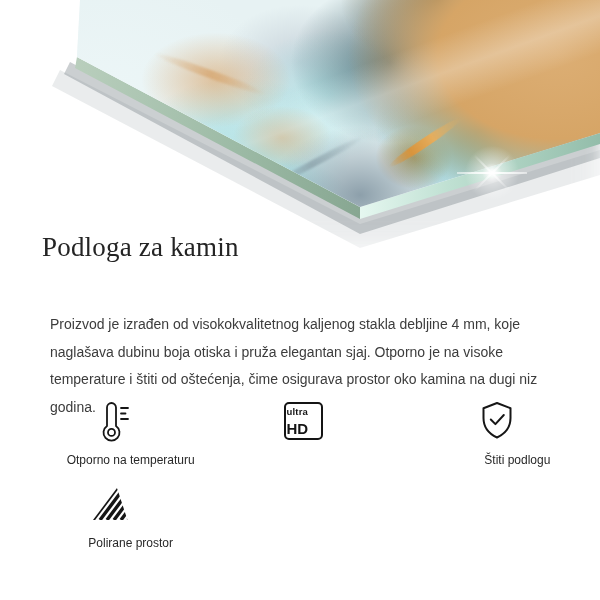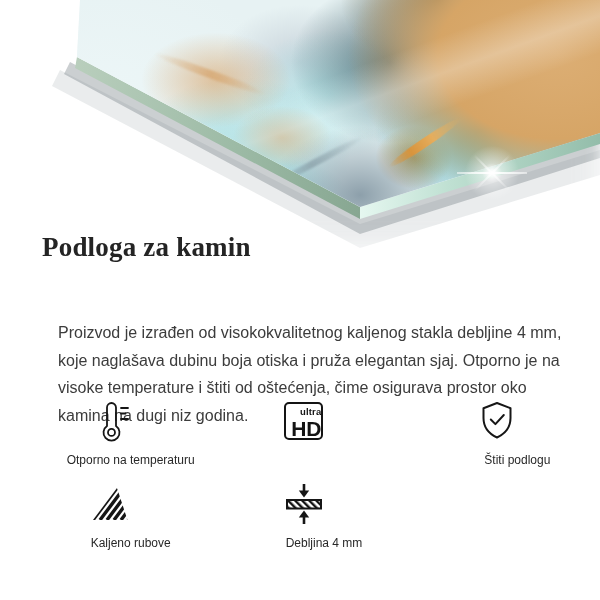--- a/index.html
+++ b/index.html
@@ -61,40 +61,40 @@
     background:radial-gradient(circle at 50% 50%, rgba(255,255,255,1) 0%, rgba(255,255,255,0.9) 7%, rgba(255,255,255,0.45) 20%, rgba(255,255,255,0) 55%);}
   .sparkle span{position:absolute;display:block;background:linear-gradient(90deg,rgba(255,255,255,0),#ffffff 50%,rgba(255,255,255,0));}
   .ray-h{left:0;top:34px;width:70px;height:2px;}
   .ray-v{left:34px;top:0;width:2px;height:70px;transform:rotate(90deg);transform-origin:1px 35px;}
   .ray-d1{left:10px;top:34px;width:50px;height:1.5px;transform:rotate(45deg);opacity:.75;}
   .ray-d2{left:10px;top:34px;width:50px;height:1.5px;transform:rotate(-45deg);opacity:.75;}
 
   
   .title{
     position:absolute;left:42px;top:228px;margin:0;
-    font-family:"Liberation Serif", serif;font-weight:700;
+    font-family:"Liberation Serif", serif;font-weight:400;
     font-size:27px;line-height:38px;color:#242424;letter-spacing:0.2px;
   }
   .desc{
-    position:absolute;left:42px;top:303px;width:524px;margin:16px;
-    font-size:16px;line-height:27.5px;color:#3c3c3c;
+    position:absolute;left:42px;top:303px;width:524px;margin:8px;
+    font-size:14px;line-height:27.5px;color:#3c3c3c;
   }
 
   
   .features{
     position:absolute;left:14px;top:398px;width:580px;
     display:grid;grid-template-columns:repeat(3,1fr);row-gap:14px;
   }
   .feature{display:flex;flex-direction:column;align-items:center;}
   .icon-box{height:46px;display:flex;align-items:center;justify-content:center;}
   .feature .label{margin-top:9px;font-size:12px;color:#282828;margin-left:40px;}
   .uhd{width:35px;height:34px;border:2.5px solid #141414;border-radius:5px;
-    display:flex;flex-direction:column;align-items:flex-end;justify-content:center;color:#141414;}
+    display:flex;flex-direction:column;align-items:flex-start;justify-content:center;color:#141414;}
   .uhd .u{font-size:9.5px;font-weight:700;line-height:10px;letter-spacing:0.2px;}
-  .uhd .h{font-size:21px;font-weight:800;line-height:15px;margin-top:4px;}
+  .uhd .h{font-size:15px;font-weight:800;line-height:15px;margin-top:4px;}
   svg.fi{display:block;}
 </style>
 </head>
 <body>
 
 <div class="hero">
   <div class="panel-shadow2"></div>
   <div class="panel-shadow"></div>
   <div class="edge-left"></div>
   <div class="edge-right"></div>
@@ -161,34 +161,17 @@
         <g clip-path="url(#triClip)" stroke="#161616" stroke-width="3.4" fill="none">
           <path d="M4,36 L28,4"></path>
           <path d="M11,36 L35,4"></path>
           <path d="M18,36 L42,4"></path>
           <path d="M25,36 L49,4"></path>
           <path d="M32,36 L56,4"></path>
           <path d="M39,36 L63,4"></path>
         </g>
       </svg>
     </div>
-    <div class="label">Kaljeno rubove</div>
+    <div class="label">Polirane prostor</div>
   </div>
 
-  <div class="feature">
-    <div class="icon-box">
-      <svg class="fi" width="44" height="44" viewBox="0 0 44 44">
-        <defs>
-          <pattern id="hatchP" width="5" height="5" patternUnits="userSpaceOnUse" patternTransform="rotate(-45 0 0)">
-            <rect x="0" y="0" width="2.4" height="5" fill="#161616"></rect>
-          </pattern>
-        </defs>
-        <rect x="5" y="18" width="34" height="8.5" fill="url(#hatchP)" stroke="#161616" stroke-width="2"></rect>
-        <path d="M22,2 V9" stroke="#161616" stroke-width="2.6"></path>
-        <path d="M16.8,8.5 h10.4 L22,15.5 Z" fill="#161616"></path>
-        <path d="M22,42 V35" stroke="#161616" stroke-width="2.6"></path>
-        <path d="M16.8,35.5 h10.4 L22,28.5 Z" fill="#161616"></path>
-      </svg>
-    </div>
-    <div class="label">Debljina 4 mm</div>
-  </div>
 
 </div>
 
 </body></html>

